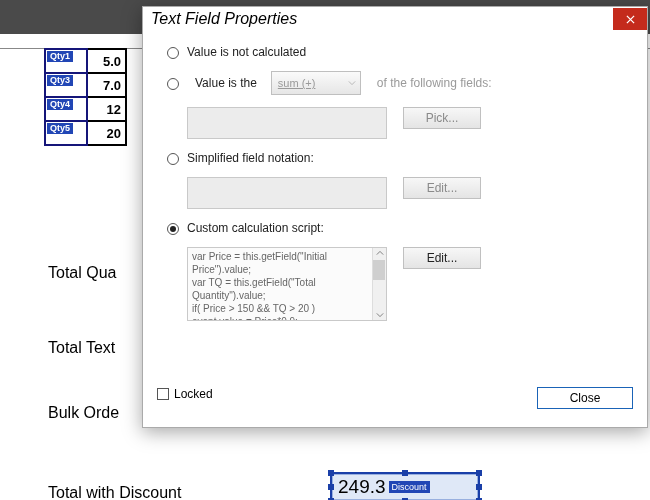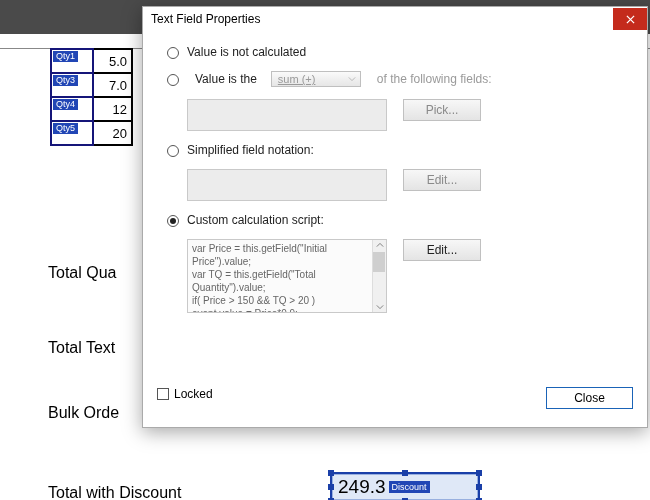--- a/index.html
+++ b/index.html
@@ -5,21 +5,21 @@
   * { box-sizing: border-box; margin: 0; padding: 0; font-family: "Segoe UI", Tahoma, sans-serif; }
   body { width: 650px; height: 500px; background: #fff; position: relative; overflow: hidden; }
 
   
   .app-toolbar { position:absolute; top:0; left:0; right:0; height:34px; background:#4a4a4a; }
   .app-toolbar .ribbon-right { position:absolute; right:0; top:0; bottom:0; display:flex; align-items:center; padding-right:10px; gap:14px; }
   .ico { width:18px; height:18px; display:inline-block; }
 
   
   .doc { position:absolute; top:34px; left:0; right:0; bottom:0; padding:0; }
-  .cells { position:absolute; top:14px; left:50px; }
+  .cells { position:absolute; top:14px; left:44px;font-weight:bold; }
   .cells table { border-collapse: collapse; }
   .cells td { border:2px solid #000; height:24px; font-size:13px; }
   .cells .qty { width:42px; text-align:center; background:#fff; border:2px solid #151579; color:#000; position:relative; }
   .cells .qty .lbl { position:absolute; top:1px; left:1px; font-size:9px; background:#2146b5; color:#fff; padding:0 3px; line-height:11px; }
   .cells .val { width:39px; text-align:right; padding-right:4px; }
   .meta-label { position:absolute; left:48px; font-size:16px; color:#000; }
   .meta-label.l1 { top:230px; }
   .meta-label.l2 { top:305px; }
   .meta-label.l3 { top:370px; }
   .meta-label.l4 { top:450px; }
@@ -28,51 +28,51 @@
   .discount-box .handle { position:absolute; width:6px; height:6px; background:#1a3fa8; }
   .discount-box .h-tl{top:-4px; left:-4px;} .discount-box .h-tc{top:-4px; left:calc(50% - 3px);} .discount-box .h-tr{top:-4px; right:-4px;}
   .discount-box .h-ml{top:calc(50% - 3px); left:-4px;} .discount-box .h-mr{top:calc(50% - 3px); right:-4px;}
   .discount-box .h-bl{bottom:-4px; left:-4px;} .discount-box .h-bc{bottom:-4px; left:calc(50% - 3px);} .discount-box .h-br{bottom:-4px; right:-4px;}
   .discount-box .dval { font-size:19px; padding-left:6px; }
   .discount-box .dbadge { font-size:9px; background:#2146b5; color:#fff; margin-left:3px; padding:0 3px; line-height:12px; }
 
   
   .dialog { position:absolute; top:6px; left:142px; width:506px; height:422px; background:#fff; border:1px solid #aaa; box-shadow:0 4px 18px rgba(0,0,0,.35); }
   .titlebar { height:24px; display:flex; align-items:center; justify-content:space-between; padding-left:8px; background:#fff; }
-  .titlebar .t { font-size:12px; }
+  .titlebar .t { font-size:16px;font-style:italic; }
   .closebtn { width:34px; height:22px; background:#c42b1c; color:#fff; display:flex; align-items:center; justify-content:center; font-size:11px; cursor:pointer; }
 
   .tabs { display:flex; gap:0; border-bottom:1px solid #ccc; margin:8px 10px 0; font-size:12px; }
   .tab { padding:5px 8px 6px; color:#333; cursor:pointer; position:relative; top:1px; }
   .tab.active { border:1px solid #ccc; border-bottom:1px solid #fff; background:#fff; }
 
   .panel { padding:14px 24px 0 24px; font-size:12px; color:#222; }
   .row { display:flex; align-items:flex-start; margin-bottom:12px; }
   .radio { width:12px; height:12px; border:1px solid #555; border-radius:50%; margin-right:8px; margin-top:2px; flex-shrink:0; display:flex; align-items:center; justify-content:center; cursor:pointer; }
   .radio.sel::after { content:""; width:6px; height:6px; background:#222; border-radius:50%; display:block; }
   .row .optlabel { white-space:nowrap; }
 
   .sumline { display:flex; align-items:center; gap:8px; }
-  .sumsel { margin-left:6px; width:90px; height:16px; background:linear-gradient(#fafafa,#e6e6e6); border:1px solid #bfbfbf; color:#9a9a9a; font-size:11px; display:flex; align-items:center; justify-content:space-between; padding:0 4px 0 6px;text-decoration:underline; }
+  .sumsel { margin-left:6px; width:90px; height:24px; background:linear-gradient(#fafafa,#e6e6e6); border:1px solid #bfbfbf; color:#9a9a9a; font-size:11px; display:flex; align-items:center; justify-content:space-between; padding:0 4px 0 6px;text-decoration:underline; }
   .sumsel svg { opacity:.5; }
   .oftxt { margin-left:8px; color:#9a9a9a; }
 
   .bigfield { width:200px; height:32px; background:#ececec; border:1px solid #c9c9c9; margin-left:20px; }
   .btnside { width:78px; height:22px; background:linear-gradient(#f7f7f7,#e4e4e4); border:1px solid #c0c0c0; color:#8a8a8a; font-size:12px; display:flex; align-items:center; justify-content:center; margin-left:16px; cursor:pointer; }
   .btnside.enabled { color:#222; }
 
   .scriptbox { width:200px; height:74px; background:#fbfbfb; border:1px solid #c9c9c9; margin-left:20px; color:#666; font-size:10px; line-height:13px; padding:2px 4px; overflow:hidden; position:relative; }
   .scriptbox .bar { position:absolute; right:0; top:0; bottom:0; width:14px; background:#f0f0f0; border-left:1px solid #ddd; }
   .scriptbox .bar .thumb { position:absolute; top:12px; right:1px; width:12px; height:20px; background:#cfcfcf; }
   .scriptbox .bar .ar { position:absolute; left:2px; width:10px; height:10px; display:flex; align-items:center; justify-content:center; }
   .scriptbox .bar .ar.up{top:0;} .scriptbox .bar .ar.dn{bottom:0;}
 
   .footer { position:absolute; left:0; right:0; bottom:0; height:40px; display:flex; align-items:flex-start; justify-content:space-between; padding:0 14px; }
   .cb { width:12px; height:12px; border:1px solid #555; margin-right:5px; display:inline-block; vertical-align:middle; }
-  .closew { width:87px; height:22px; border:1.5px solid #1a63b7; background:#fff; color:#000; font-size:12px; display:flex; align-items:center; justify-content:center; cursor:pointer; }
+  .closew { width:96px; height:22px; border:1.5px solid #1a63b7; background:#fff; color:#000; font-size:12px; display:flex; align-items:center; justify-content:center; cursor:pointer; }
 
   
   .hrule { position:absolute; top:48px; left:0; right:0; height:1px; background:#888; }
 </style>
 </head>
 <body>
 
 <div class="app-toolbar">
   <div class="ribbon-right">
     <span class="ico">

